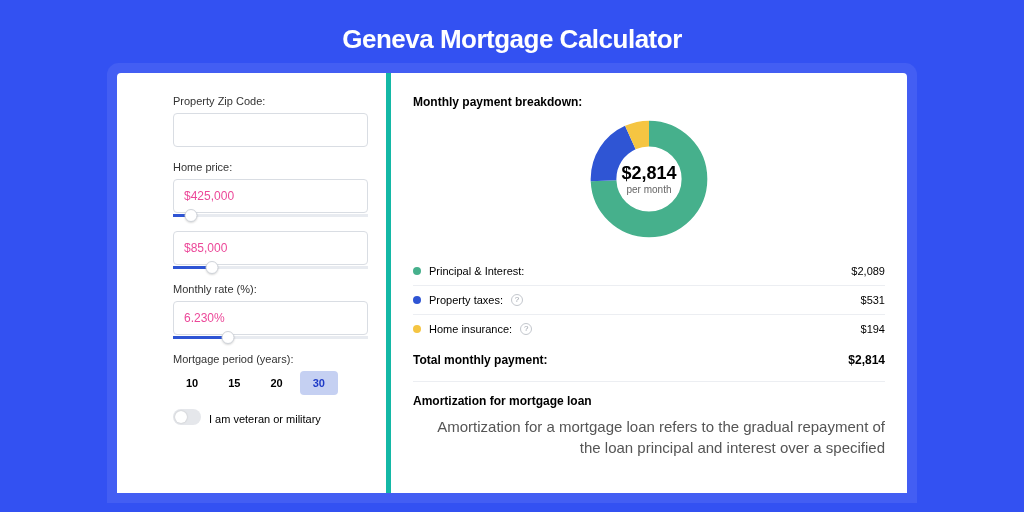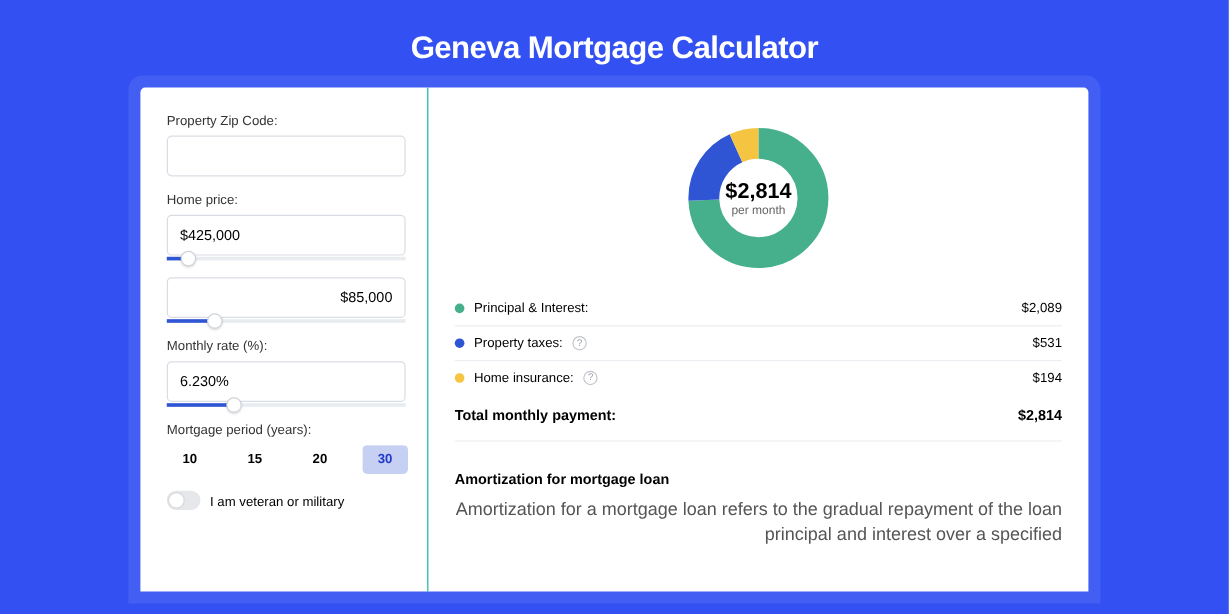--- a/index.html
+++ b/index.html
@@ -9,51 +9,51 @@
     --yellow: #f5c542;
     --grey: #6b7280;
     --border: #d9dde3;
     --bg: #f5f7fa;
     --selected: #c5d0f2;
   }
   * { box-sizing: border-box; font-family: -apple-system, BlinkMacSystemFont, "Segoe UI", Arial, sans-serif; }
   body { margin:0; width:1024px; height:512px; background:var(--blue); overflow:hidden; }
   .page-title { text-align:center; color:#fff; font-weight:700; font-size:26px; letter-spacing:-0.5px; padding:24px 0 18px; }
   .card { width:790px; margin:0 auto; background:#fff; border-radius:4px 4px 0 0; display:flex; height:420px; box-shadow:0 0 0 10px rgba(255,255,255,0.08); }
-  .left { width:240px; padding:22px 18px 0 22px; border-right:1px solid #14b8a6; }
+  .left { width:240px; padding:22px 18px 0 22px; border-right:5px solid #14b8a6;margin-left:34px; }
   .right { flex:1; padding:22px 22px 0 22px; }
   .lbl { font-size:11px; color:#333; margin-bottom:6px; font-weight:500; }
-  .field { width:100%; border:1px solid var(--border); border-radius:4px; padding:9px 10px; font-size:12px; color:#000000; background:#fff; }
+  .field { width:100%; border:1px solid var(--border); border-radius:4px; padding:9px 10px; font-size:12px; color:#ec4899; background:#fff; }
   .row { margin-bottom:14px; }
   .thumb { position:relative; height:3px; background:#e8ebf0; margin-top:1px; }
   .thumb .fill { position:absolute; left:0; top:0; bottom:0; background:var(--royal); }
   .thumb .knob { position:absolute; top:-5px; width:13px; height:13px; background:#fff; border:1px solid #d0d4da; border-radius:50%; box-shadow:0 1px 2px rgba(0,0,0,.15); transform:translateX(-50%); }
   .dp-row { display:flex; gap:8px; }
-  .dp-row .field:first-child { flex:1.5;text-align:right; } .dp-row .field:last-child { flex:1; }
-  .periods { display:flex; gap:16px;text-align:right; }
+  .dp-row .field:first-child { flex:1.5; } .dp-row .field:last-child { flex:1; }
+  .periods { display:flex; gap:4px;text-align:right; }
   .ptab { flex:0 0 auto; padding:5px 12px; font-size:11px; font-weight:600; border:1px solid transparent; border-radius:4px; cursor:pointer; }
   .ptab.sel { background:var(--selected); color:#1e3ac7; }
   .toggle-row { display:flex; align-items:flex-end; gap:8px; margin-top:14px; }
   .toggle { width:28px; height:16px; border-radius:10px; background:#e5e7eb; position:relative; }
   .toggle::after { content:""; position:absolute; left:2px; top:2px; width:12px; height:12px; border-radius:50%; background:#fff; box-shadow:0 0 2px rgba(0,0,0,.2); }
   .section-title { font-size:12px; font-weight:700; }
   .donut-wrap { display:flex; justify-content:center; padding:10px 0 18px; }
   .donut { position:relative; width:120px; height:120px; }
   .donut svg { transform:rotate(-90deg); }
   .donut .center { position:absolute; inset:0; display:flex; flex-direction:column; align-items:center; justify-content:center; }
   .donut .amount { font-size:18px; font-weight:700; }
   .donut .per { font-size:10px; color:#666; }
   .legend { font-size:11px; }
   .legend .lrow { display:flex; align-items:center; justify-content:space-between; padding:8px 0; border-bottom:1px solid #eceef2; }
   .legend .lrow:last-child { border-bottom:none; }
   .legend .left-part { display:flex; align-items:center; gap:8px; }
   .dot { width:8px; height:8px; border-radius:50%; display:inline-block; }
   .help { width:12px; height:12px; border:1px solid #c3c7cd; border-radius:50%; color:#9aa0a9; font-size:8px; line-height:10px; text-align:center; display:inline-block; }
   .total-row { display:flex; justify-content:space-between; font-weight:700; padding:10px 0 14px; border-bottom:1px solid #eceef2; font-size:12px;gap:24px; }
-  .amort-title { font-size:12px; font-weight:700; margin-top:24px; }
+  .amort-title { font-size:12px; font-weight:700; margin-top:12px; }
   .amort-text { font-size:15px; color:#555; margin-top:8px; line-height:1.4;text-align:right; }
 </style>
 </head>
 <body>
 
 <div class="page-title">Geneva Mortgage Calculator</div>
 
 <div class="card">
 
   <div class="left">
@@ -102,20 +102,21 @@
     </div>
 
     <div class="toggle-row">
       <div class="toggle"></div>
       <span style="font-size:11px;">I am veteran or military</span>
     </div>
 
   </div>
 
   <div class="right">
+    <div class="section-title">Monthly payment breakdown:</div>
 
     <div class="donut-wrap">
       <div class="donut">
         <svg width="120" height="120" viewBox="0 0 42 42" id="donut-svg">
             <circle cx="21" cy="21" r="15.9155" fill="none" stroke="#46b08c" stroke-width="9" stroke-dasharray="74.23598958605349 25.764046170363216" stroke-dashoffset="0"></circle>
             <circle cx="21" cy="21" r="15.9155" fill="none" stroke="#2f55d4" stroke-width="9" stroke-dasharray="18.8699427813281 81.13009297508862" stroke-dashoffset="-74.23598958605349"></circle>
             <circle cx="21" cy="21" r="15.9155" fill="none" stroke="#f5c542" stroke-width="9" stroke-dasharray="6.894103389035124 93.10593236738158" stroke-dashoffset="-93.1059323673816"></circle>
           </svg>
         <div class="center">
           <div class="amount">$2,814</div>

